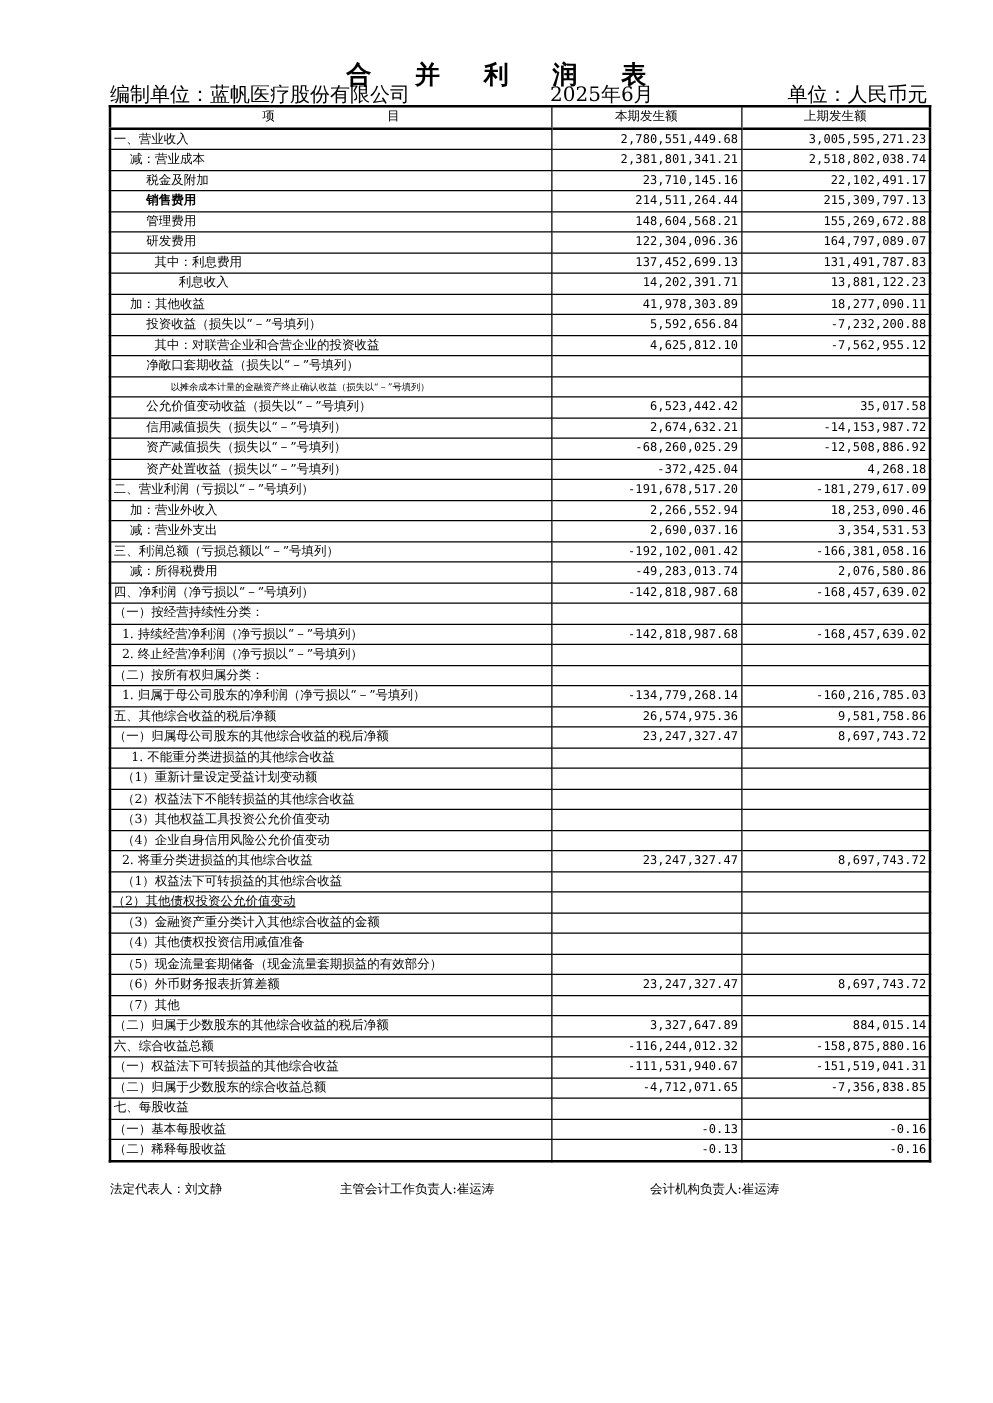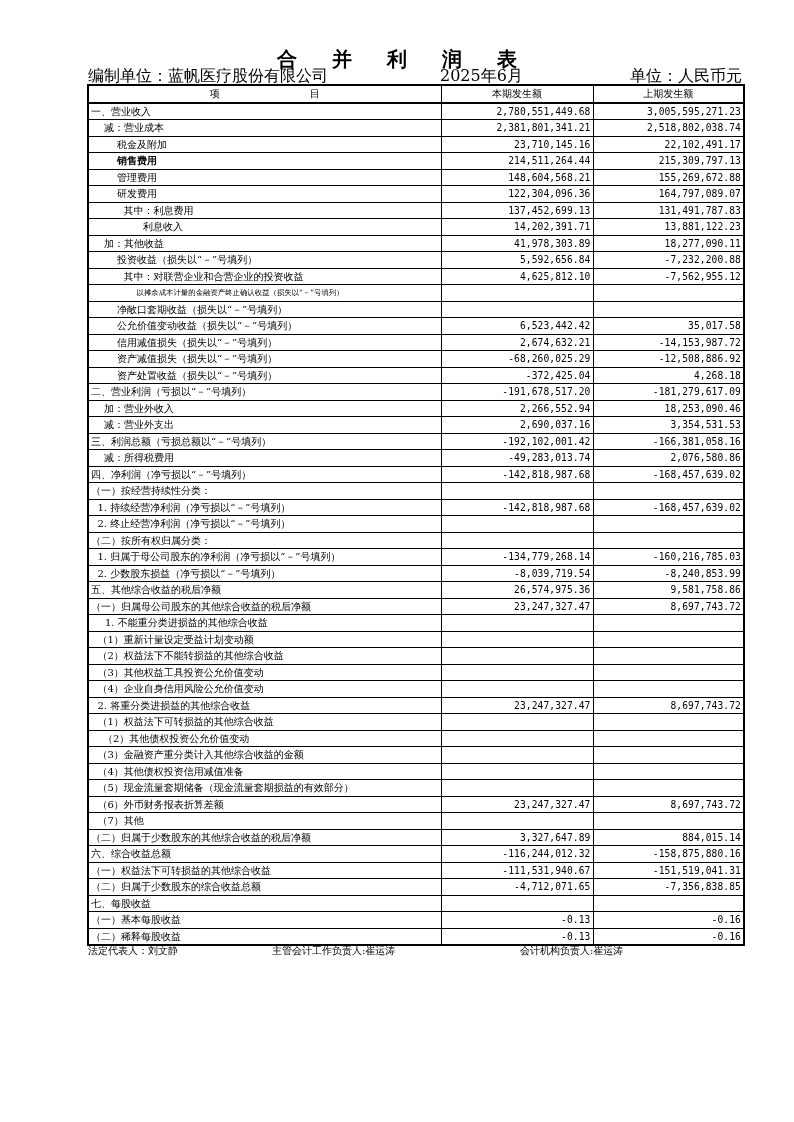--- a/index.html
+++ b/index.html
@@ -93,26 +93,26 @@
         <td class="lbl" style="padding-left: 28px;">投资收益（损失以“－”号填列）</td>
         <td class="num">5,592,656.84</td>
         <td class="num">-7,232,200.88</td>
       </tr>
       <tr>
         <td class="lbl" style="padding-left: 34.5px;">其中：对联营企业和合营企业的投资收益</td>
         <td class="num">4,625,812.10</td>
         <td class="num">-7,562,955.12</td>
       </tr>
       <tr>
+        <td class="lbl" style="padding-left: 28px;">净敞口套期收益（损失以“－”号填列）</td>
+        <td class="num"></td>
+        <td class="num"></td>
+      </tr>
+      <tr>
         <td class="lbl small" style="padding-left: 47.5px;">以摊余成本计量的金融资产终止确认收益（损失以“－”号填列）</td>
-        <td class="num"></td>
-        <td class="num"></td>
-      </tr>
-      <tr>
-        <td class="lbl" style="padding-left: 28px;">净敞口套期收益（损失以“－”号填列）</td>
         <td class="num"></td>
         <td class="num"></td>
       </tr>
       <tr>
         <td class="lbl" style="padding-left: 28px;">公允价值变动收益（损失以“－”号填列）</td>
         <td class="num">6,523,442.42</td>
         <td class="num">35,017.58</td>
       </tr>
       <tr>
         <td class="lbl" style="padding-left: 28px;">信用减值损失（损失以“－”号填列）</td>
@@ -178,25 +178,20 @@
         <td class="lbl" style="padding-left: 2px;">（二）按所有权归属分类：</td>
         <td class="num"></td>
         <td class="num"></td>
       </tr>
       <tr>
         <td class="lbl" style="padding-left: 8.5px;">1. 归属于母公司股东的净利润（净亏损以“－”号填列）</td>
         <td class="num">-134,779,268.14</td>
         <td class="num">-160,216,785.03</td>
       </tr>
       <tr>
-        <td class="lbl" style="padding-left: 8.5px;">2. 少数股东损益（净亏损以“－”号填列）</td>
-        <td class="num">-8,039,719.54</td>
-        <td class="num">-8,240,853.99</td>
-      </tr>
-      <tr>
         <td class="lbl" style="padding-left: 2px;">五、其他综合收益的税后净额</td>
         <td class="num">26,574,975.36</td>
         <td class="num">9,581,758.86</td>
       </tr>
       <tr>
         <td class="lbl" style="padding-left: 2px;">（一）归属母公司股东的其他综合收益的税后净额</td>
         <td class="num">23,247,327.47</td>
         <td class="num">8,697,743.72</td>
       </tr>
       <tr>
@@ -228,21 +223,21 @@
         <td class="lbl" style="padding-left: 8.5px;">2. 将重分类进损益的其他综合收益</td>
         <td class="num">23,247,327.47</td>
         <td class="num">8,697,743.72</td>
       </tr>
       <tr>
         <td class="lbl" style="padding-left: 8.5px;">（1）权益法下可转损益的其他综合收益</td>
         <td class="num"></td>
         <td class="num"></td>
       </tr>
       <tr>
-        <td class="lbl" style="padding-left: 14px;">（2）其他债权投资公允价值变动</td>
+        <td class="lbl" style="padding-left: 1px; text-decoration: underline;">（2）其他债权投资公允价值变动</td>
         <td class="num"></td>
         <td class="num"></td>
       </tr>
       <tr>
         <td class="lbl" style="padding-left: 8.5px;">（3）金融资产重分类计入其他综合收益的金额</td>
         <td class="num"></td>
         <td class="num"></td>
       </tr>
       <tr>
         <td class="lbl" style="padding-left: 8.5px;">（4）其他债权投资信用减值准备</td>

